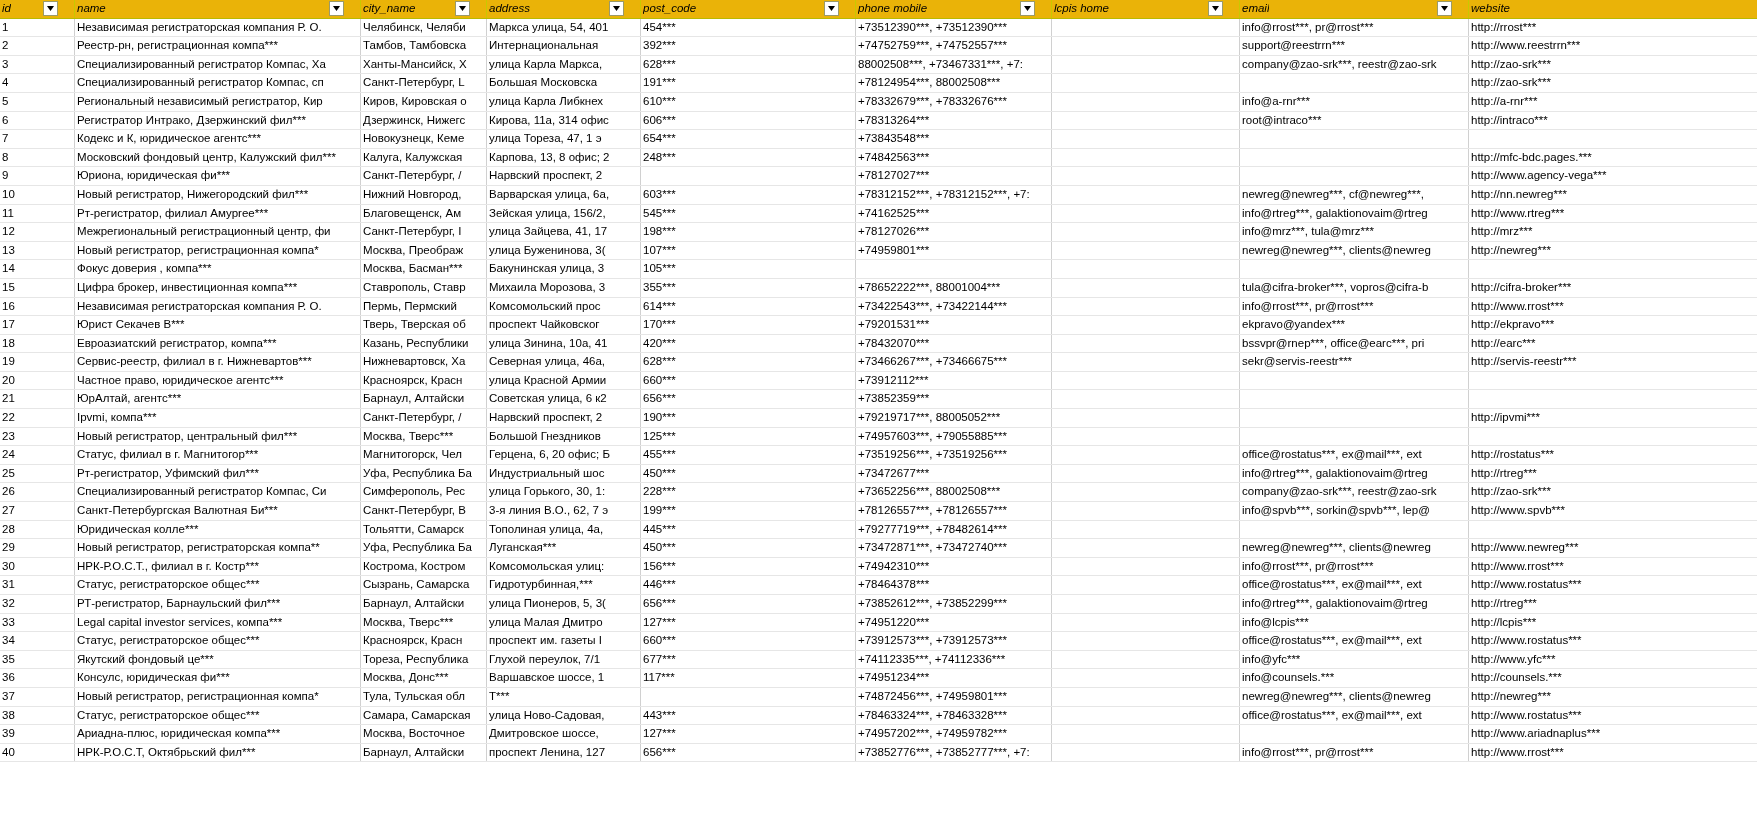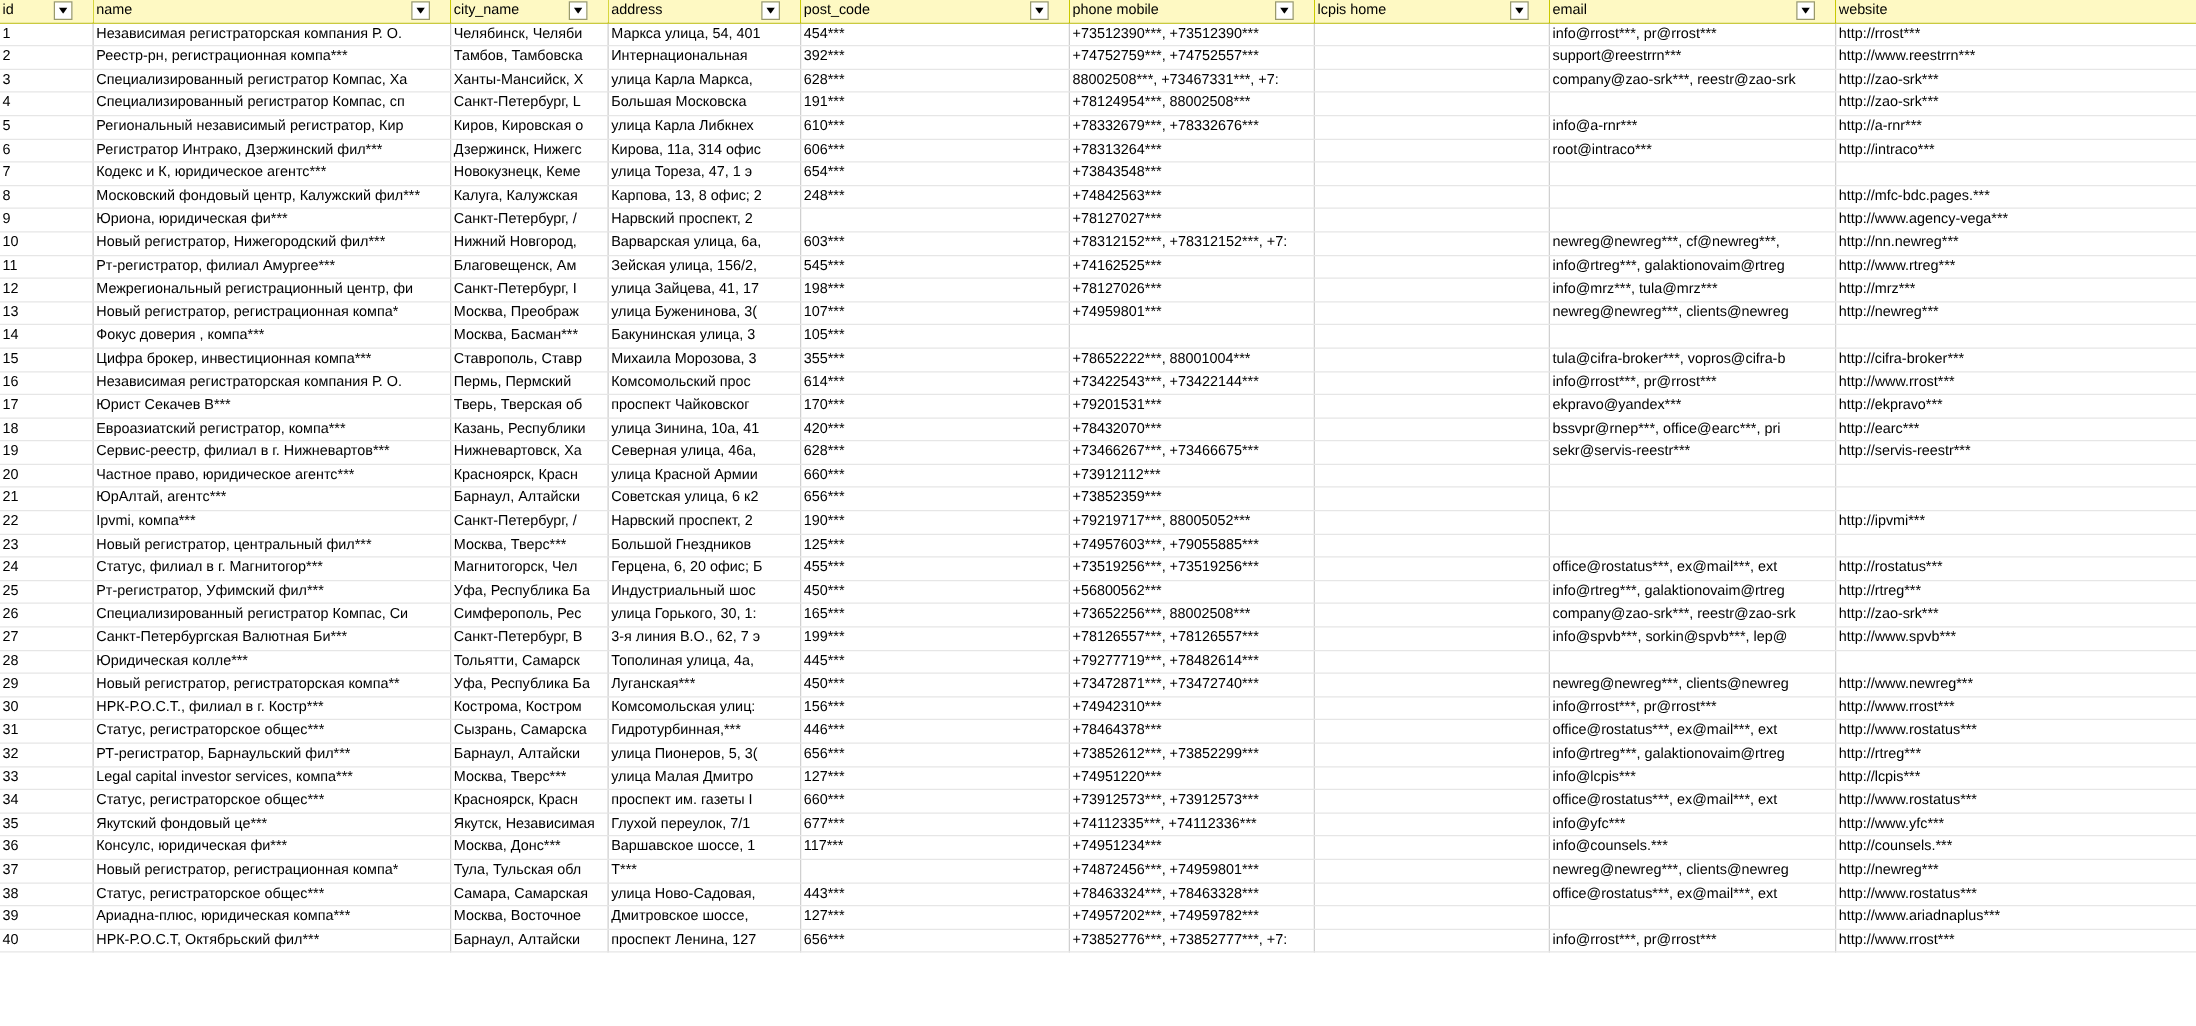--- a/index.html
+++ b/index.html
@@ -24,26 +24,27 @@
     white-space:nowrap;
     overflow:hidden;
     text-overflow:clip;
     height:17.6px;
     line-height:17.6px;
     vertical-align:middle;
     font-weight:normal;
     text-align:left;
   }
   table.grid thead th{
-    background:#fef9c3;
+    background:#eab308;
     border-bottom:1px solid #b9b900;
     border-right:1px solid #c9c900;
     font-size:11.5px;
     position:relative;
     padding-right:16px;
+    font-style:italic;
   }
   .hdr-inner{
     display:flex;
     align-items:center;
     justify-content:space-between;
     width:100%;
   }
   .hdr-label{
     overflow:hidden;
     text-overflow:clip;
@@ -437,31 +438,31 @@
         <td class="c-home"></td>
         <td class="c-email">office@rostatus***, ex@mail***, ext</td>
         <td class="c-web">http://rostatus***</td>
       </tr>
       <tr class="row">
         <td class="c-id rownum">25</td>
         <td class="c-name">Рт-регистратор, Уфимский фил***</td>
         <td class="c-city">Уфа, Республика Ба</td>
         <td class="c-addr">Индустриальный шос</td>
         <td class="c-post">450***</td>
-        <td class="c-mobile">+56800562***</td>
+        <td class="c-mobile">+73472677***</td>
         <td class="c-home"></td>
         <td class="c-email">info@rtreg***, galaktionovaim@rtreg</td>
         <td class="c-web">http://rtreg***</td>
       </tr>
       <tr class="row">
         <td class="c-id rownum">26</td>
         <td class="c-name">Специализированный регистратор Компас, Си</td>
         <td class="c-city">Симферополь, Рес</td>
         <td class="c-addr">улица Горького, 30, 1:</td>
-        <td class="c-post">165***</td>
+        <td class="c-post">228***</td>
         <td class="c-mobile">+73652256***, 88002508***</td>
         <td class="c-home"></td>
         <td class="c-email">company@zao-srk***, reestr@zao-srk</td>
         <td class="c-web">http://zao-srk***</td>
       </tr>
       <tr class="row">
         <td class="c-id rownum">27</td>
         <td class="c-name">Санкт-Петербургская Валютная Би***</td>
         <td class="c-city">Санкт-Петербург, В</td>
         <td class="c-addr">3-я линия В.О., 62, 7 э</td>
@@ -544,21 +545,21 @@
         <td class="c-addr">проспект им. газеты I</td>
         <td class="c-post">660***</td>
         <td class="c-mobile">+73912573***, +73912573***</td>
         <td class="c-home"></td>
         <td class="c-email">office@rostatus***, ex@mail***, ext</td>
         <td class="c-web">http://www.rostatus***</td>
       </tr>
       <tr class="row">
         <td class="c-id rownum">35</td>
         <td class="c-name">Якутский фондовый це***</td>
-        <td class="c-city">Якутск, Независимая</td>
+        <td class="c-city">Тореза, Республика</td>
         <td class="c-addr">Глухой переулок, 7/1</td>
         <td class="c-post">677***</td>
         <td class="c-mobile">+74112335***, +74112336***</td>
         <td class="c-home"></td>
         <td class="c-email">info@yfc***</td>
         <td class="c-web">http://www.yfc***</td>
       </tr>
       <tr class="row">
         <td class="c-id rownum">36</td>
         <td class="c-name">Консулс, юридическая фи***</td>

